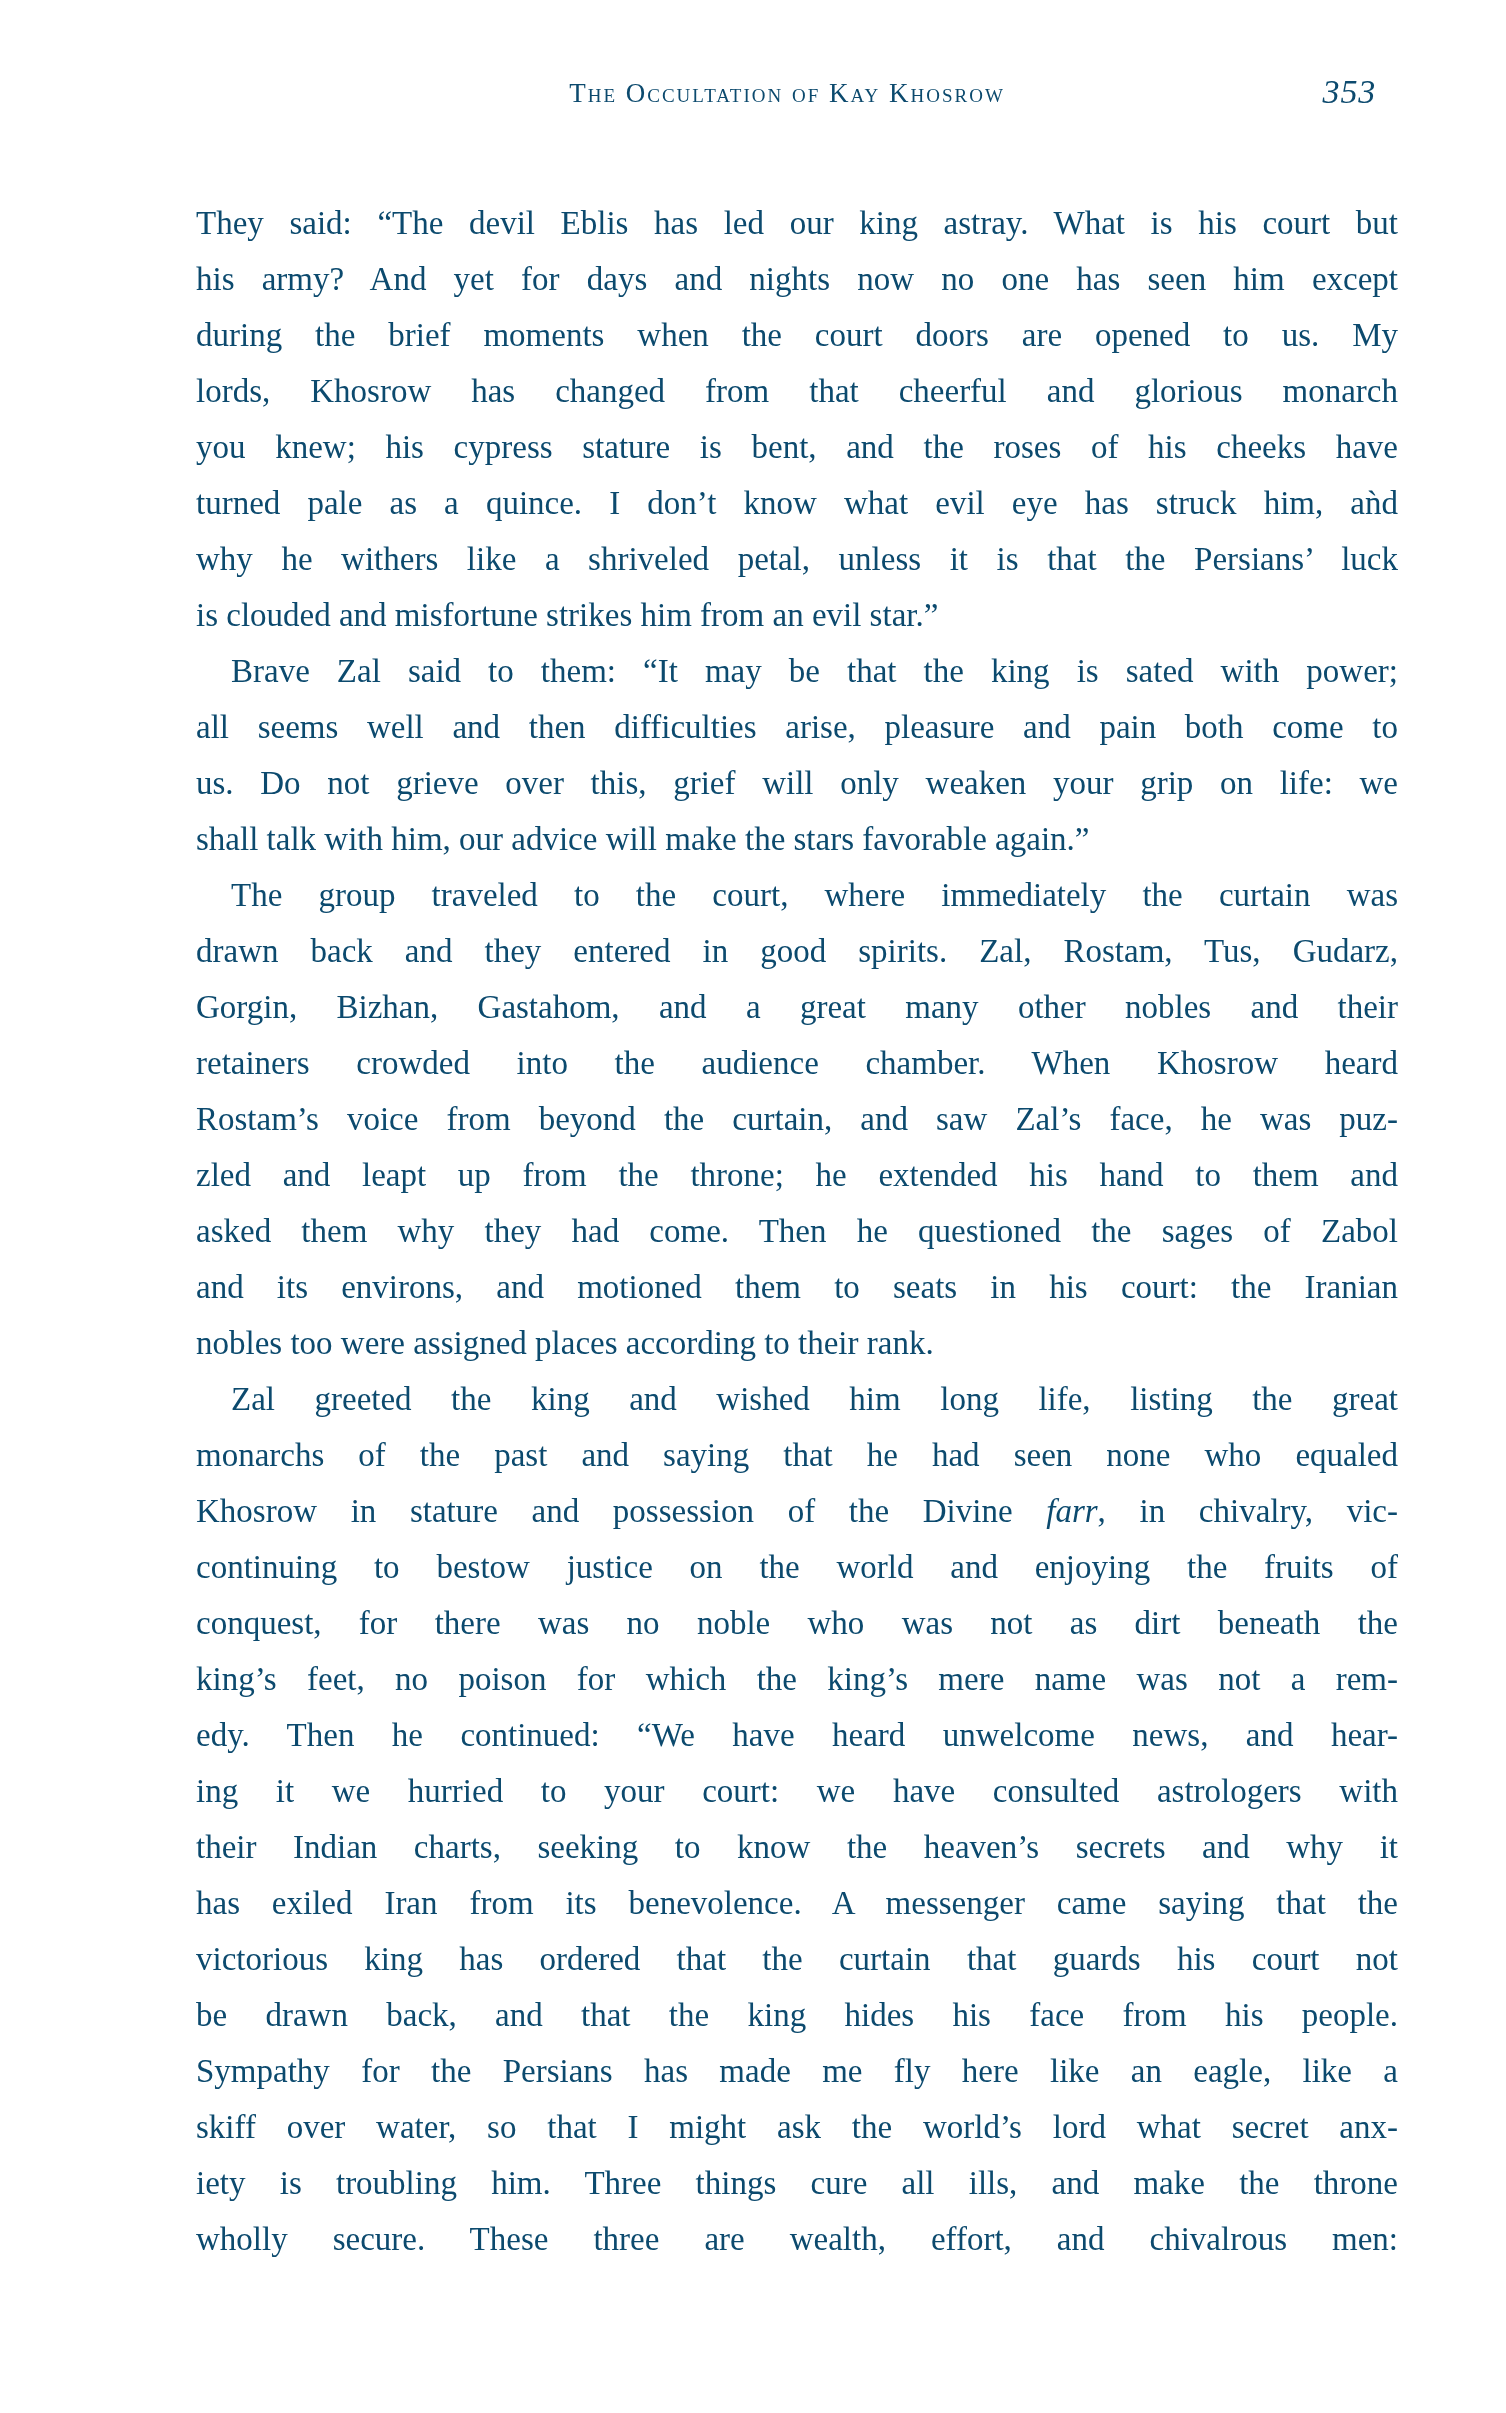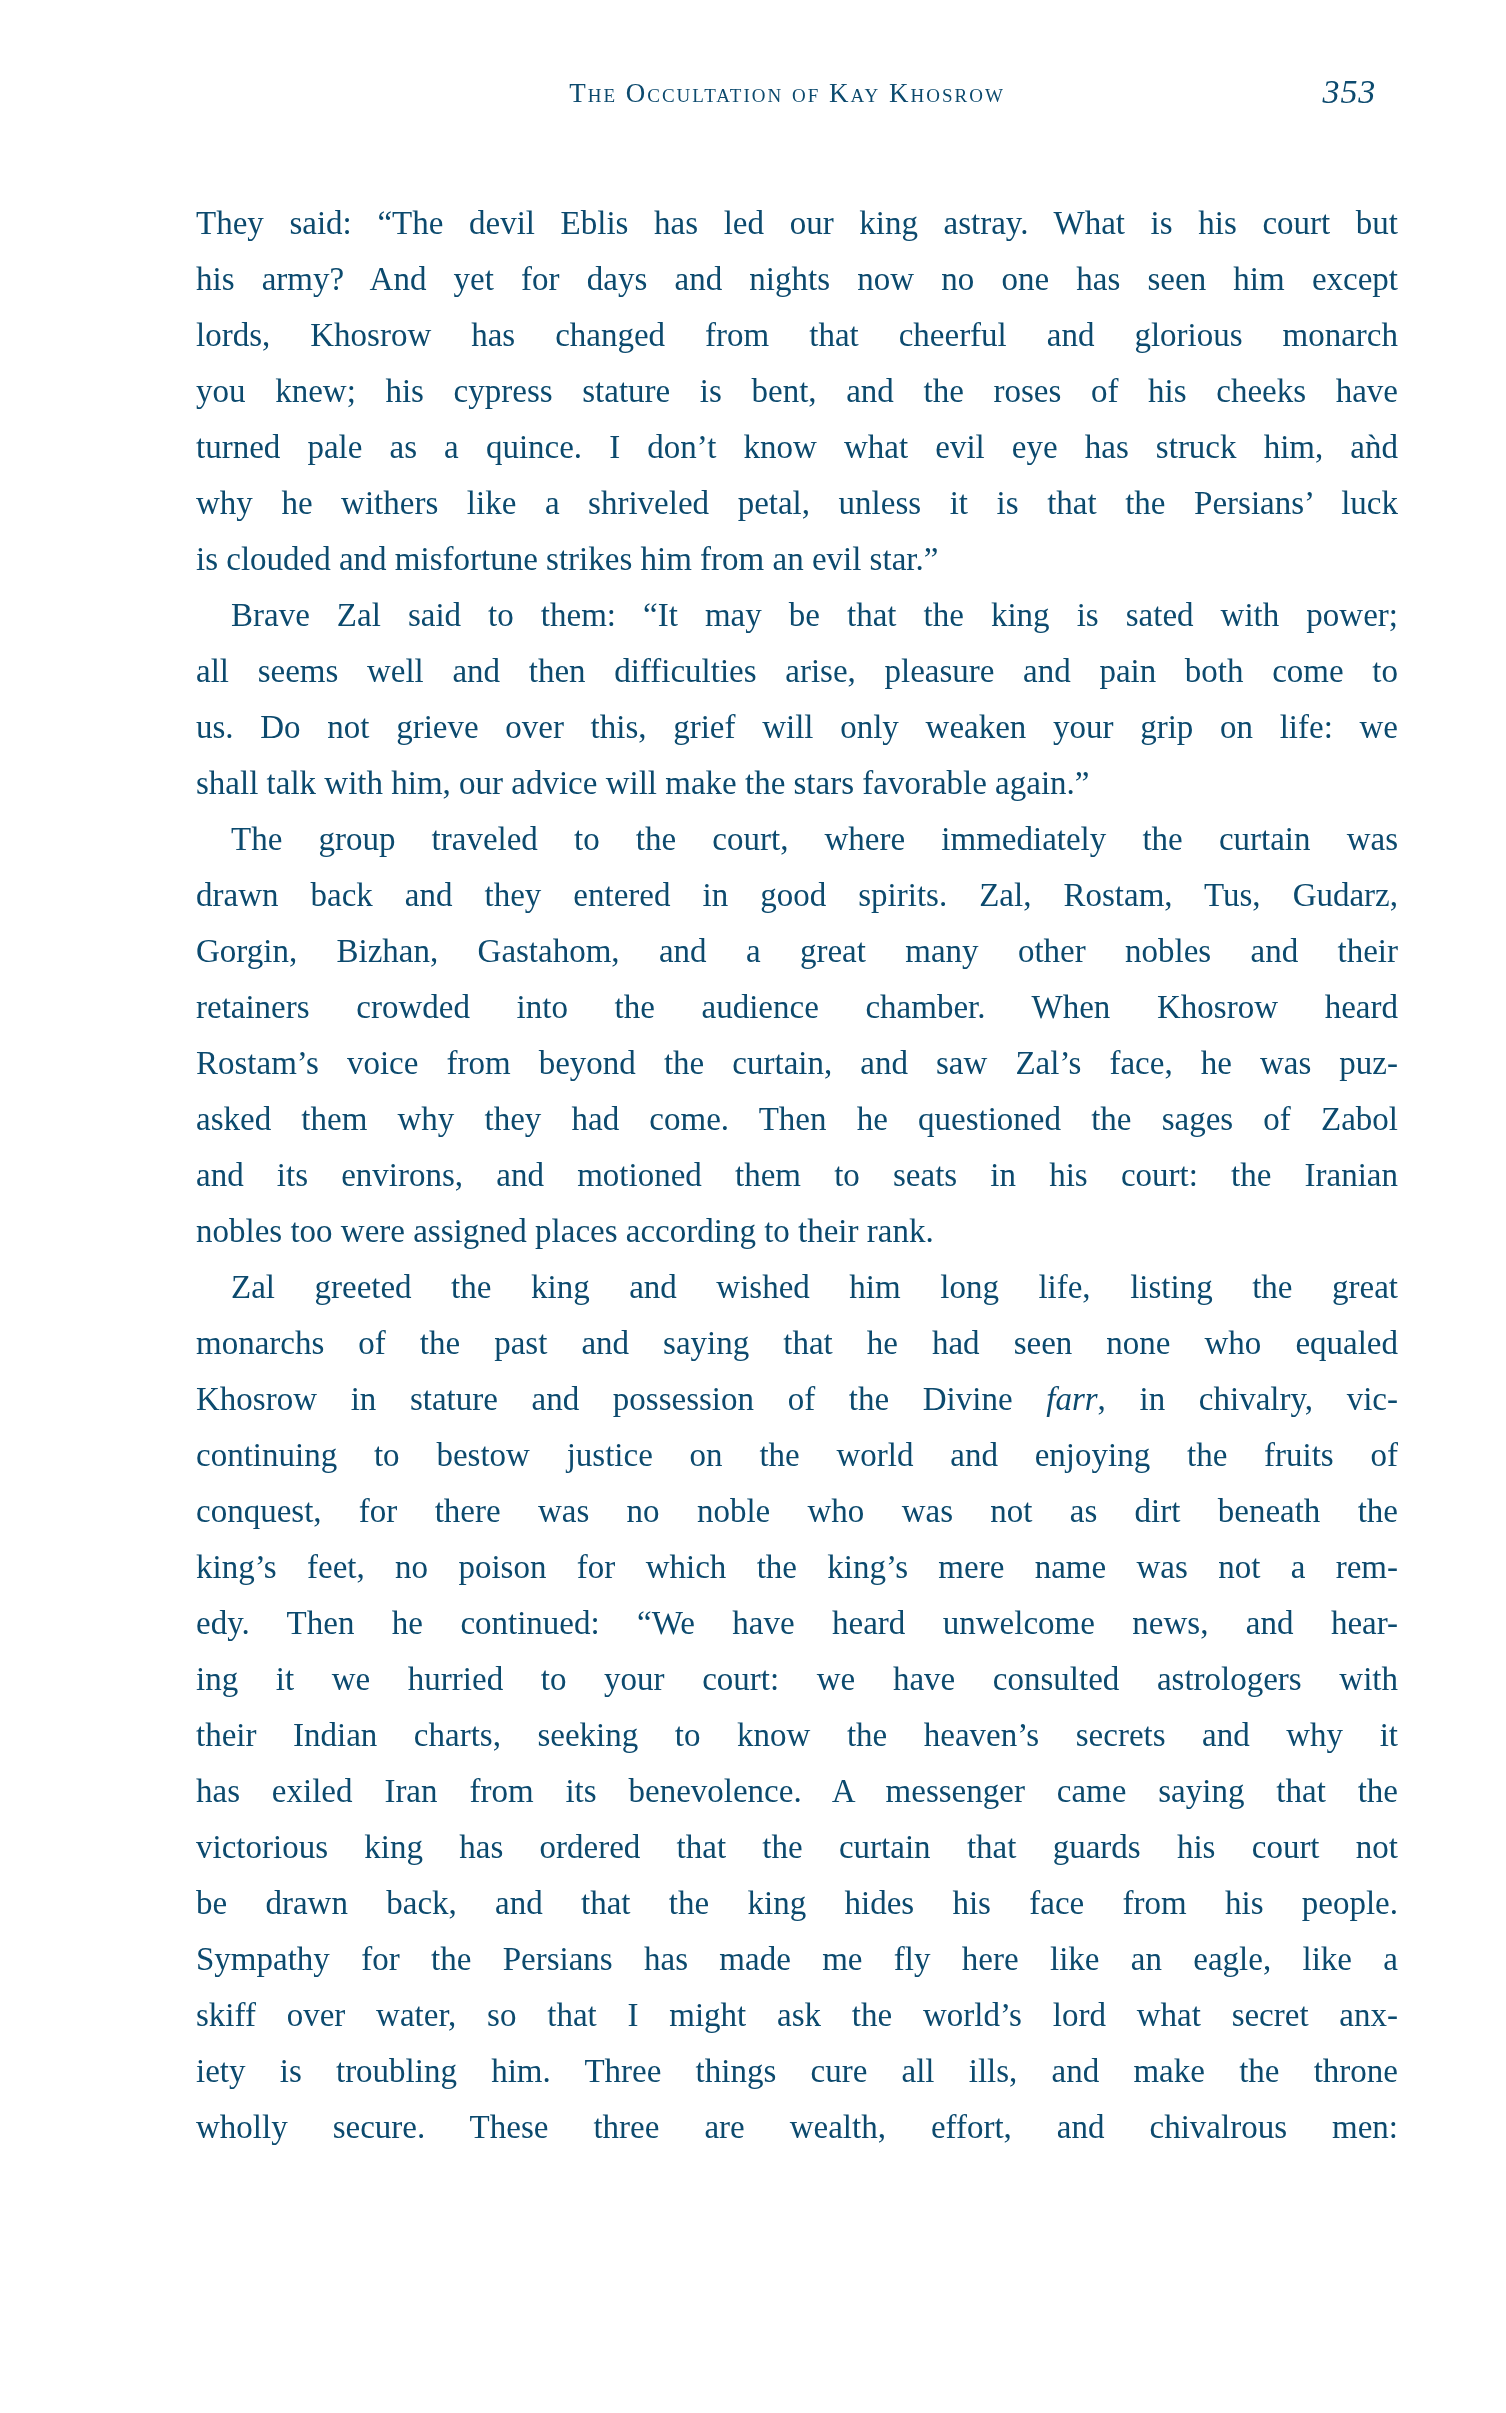--- a/index.html
+++ b/index.html
@@ -56,34 +56,36 @@
 <body>
 
 <div class="page">
   <div class="running-header">
     <span>The Occultation of Kay Khosrow</span>
     <span class="page-number">353</span>
   </div>
   <div class="body-text">
       <div class="line">They said: “The devil Eblis has led our king astray. What is his court but</div>
       <div class="line">his army? And yet for days and nights now no one has seen him except</div>
+      <div class="line">during the brief moments when the court doors are opened to us. My</div>
       <div class="line">lords, Khosrow has changed from that cheerful and glorious monarch</div>
       <div class="line">you knew; his cypress stature is bent, and the roses of his cheeks have</div>
       <div class="line">turned pale as a quince. I don’t know what evil eye has struck him, aǹd</div>
       <div class="line">why he withers like a shriveled petal, unless it is that the Persians’ luck</div>
       <div class="line pend">is clouded and misfortune strikes him from an evil star.”</div>
       <div class="line indent">Brave Zal said to them: “It may be that the king is sated with power;</div>
       <div class="line">all seems well and then difficulties arise, pleasure and pain both come to</div>
       <div class="line">us. Do not grieve over this, grief will only weaken your grip on life: we</div>
       <div class="line pend">shall talk with him, our advice will make the stars favorable again.”</div>
       <div class="line indent">The group traveled to the court, where immediately the curtain was</div>
       <div class="line">drawn back and they entered in good spirits. Zal, Rostam, Tus, Gudarz,</div>
       <div class="line">Gorgin, Bizhan, Gastahom, and a great many other nobles and their</div>
       <div class="line">retainers crowded into the audience chamber. When Khosrow heard</div>
       <div class="line">Rostam’s voice from beyond the curtain, and saw Zal’s face, he was puz-</div>
+      <div class="line">zled and leapt up from the throne; he extended his hand to them and</div>
       <div class="line">asked them why they had come. Then he questioned the sages of Zabol</div>
       <div class="line">and its environs, and motioned them to seats in his court: the Iranian</div>
       <div class="line pend">nobles too were assigned places according to their rank.</div>
       <div class="line indent">Zal greeted the king and wished him long life, listing the great</div>
       <div class="line">monarchs of the past and saying that he had seen none who equaled</div>
       <div class="line"><span>Khosrow in stature and possession of the Divine </span><i>farr</i><span>, in chivalry, vic-</span></div>
       <div class="line">continuing to bestow justice on the world and enjoying the fruits of</div>
       <div class="line">conquest, for there was no noble who was not as dirt beneath the</div>
       <div class="line">king’s feet, no poison for which the king’s mere name was not a rem-</div>
       <div class="line">edy. Then he continued: “We have heard unwelcome news, and hear-</div>

